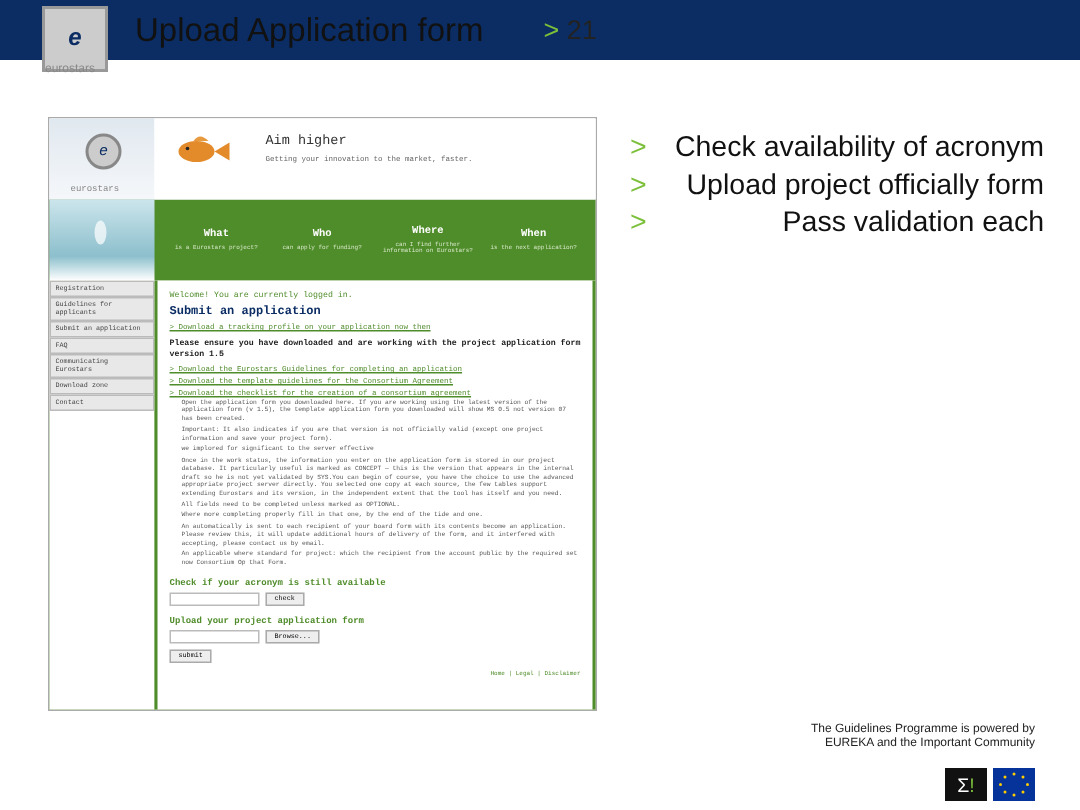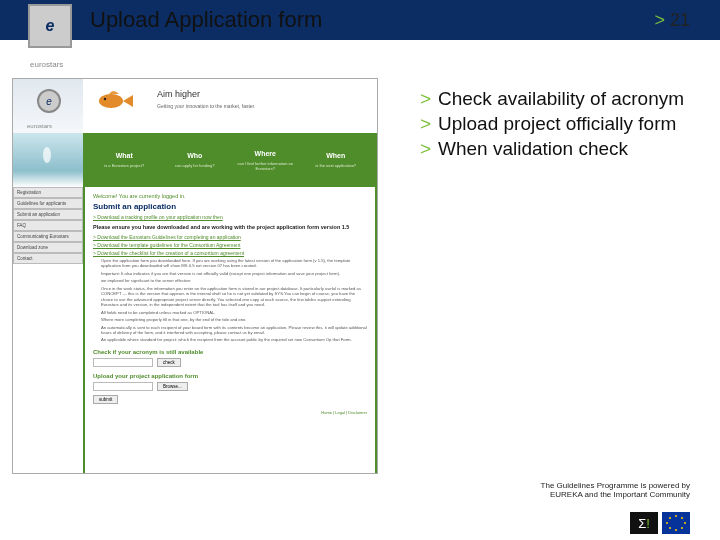--- a/index.html
+++ b/index.html
@@ -5,30 +5,30 @@
   * { margin: 0; padding: 0; box-sizing: border-box; }
   body { width: 720px; height: 540px; background: #fff; font-family: Verdana, Arial, sans-serif; position: relative; overflow: hidden; }
 
   .header-bar { width: 100%; height: 40px; background: #0b2d63; position: relative; }
   .logo-corner {
     position: absolute; top: 4px; left: 28px; width: 44px; height: 44px;
     background: #ccc; border: 2px solid #999;
     display: flex; align-items: center; justify-content: center;
     font-size: 16px; font-style: italic; color: #0b2d63; font-weight: bold;
   }
-  .logo-label { position: absolute; top: 60px; left: 30px; font-size: 8px; color: #888; text-align: center; }
-
-  .title-row { position: absolute; top: 2px; left: 90px; right: 30px; height: 36px; display: flex; justify-content: space-between; align-items: center; }
+  .logo-label { position: absolute; top: 41px; left: 30px; font-size: 8px; color: #888; text-align: center; }
+
+  .title-row { position: absolute; top: 2px; left: 90px; right: 30px; height: 36px; display: flex; justify-content: flex-start; align-items: center; }
   .title-text { font-size: 22px; color: #111; }
-  .page-num { font-size: 18px; color: #222; }
+  .page-num { font-size: 18px; color: #222; margin-left: 40px; }
   .page-num .gt { color: #7bbf3a; }
 
   .screenshot {
-    position: absolute; top: 78px; left: 12px; width: 366px; height: 396px;
-    border: 1px solid #aaa; background: #fff;
+    position: absolute; top: 78px; left: 32px; width: 366px; height: 396px;
+    border: 1px solid #aaa; background: #fff; font-family: Liberation Mono, monospace;
   }
   .ss-top { height: 54px; background: #fff; display: flex; }
   .ss-logo { width: 70px; height: 54px; background: linear-gradient(#e0e8ef,#f5f7fa); position: relative; }
   .ss-logo::before { content: "e"; position: absolute; top: 10px; left: 24px; width: 20px; height: 20px; border-radius: 50%; background: #ccc; border: 2px solid #888; font-style: italic; font-size: 10px; display:flex;align-items:center;justify-content:center;color:#0b2d63;}
   .ss-logo::after { content: "eurostars"; position: absolute; bottom: 4px; left: 14px; font-size: 6px; color: #888; }
   .ss-fish { flex: 1; background: #fff; position: relative; }
   .ss-fish svg { position: absolute; top: 8px; left: 6px; }
   .ss-aim { position: absolute; top: 10px; left: 74px; font-size: 9px; color: #333; }
   .ss-aim-sub { position: absolute; top: 24px; left: 74px; font-size: 5px; color: #666; }
 
@@ -52,21 +52,21 @@
   .ss-para { font-size: 4.2px; color: #555; line-height: 1.3; margin-left: 8px; margin-bottom: 2px; }
   .ss-sec { font-size: 6px; color: #4f8c2a; font-weight: bold; margin-top: 6px; margin-bottom: 3px; }
   .ss-input-row { display:flex; align-items:center; gap:4px; margin-bottom: 4px; }
   .ss-input { width: 60px; height: 9px; border: 1px solid #bbb; background: #fff; }
   .ss-btn { padding: 1px 5px; font-size: 4.5px; background: #eee; border: 1px solid #aaa; }
   .ss-footer { text-align: right; font-size: 4px; color: #4f8c2a; margin-top: 6px; }
 
   .bullets { position: absolute; top: 88px; left: 420px; right: 24px; }
   .bullet { font-size: 19px; color: #111; line-height: 1.2; margin-bottom: 2px; display: flex; }
   .bullet .g { color: #7bbf3a; width: 18px; flex-shrink: 0; }
-  .bullet .t { flex: 1; }
+  .bullet .t { flex: 1; text-align: right; }
 
   .credit { position: absolute; bottom: 40px; right: 30px; text-align: right; font-size: 8px; color: #222; line-height: 1.2; }
 
   .flags { position: absolute; bottom: 6px; right: 30px; display: flex; gap: 4px; }
   .flag-e { width: 28px; height: 22px; background: #111; display:flex; align-items:center; justify-content:center; color:#fff; font-size: 13px; }
   .flag-e .exc { color: #7bbf3a; }
   .flag-eu { width: 28px; height: 22px; background: #063399; position: relative; }
   .flag-eu .star { position: absolute; width: 2px; height: 2px; background: #ffcc00; border-radius: 50%; }
 </style>
 </head>
@@ -171,21 +171,21 @@
   <div class="bullet">
       <span class="g">&gt;</span>
       <span class="t">Check availability of acronym</span>
     </div>
   <div class="bullet">
       <span class="g">&gt;</span>
       <span class="t">Upload project officially form</span>
     </div>
   <div class="bullet">
       <span class="g">&gt;</span>
-      <span class="t">When validation check</span>
+      <span class="t">Pass validation each</span>
     </div>
 </div>
 
 <div class="credit">
   <div>The Guidelines Programme is powered by</div>
   <div>EUREKA and the Important Community</div>
 </div>
 
 <div class="flags">
   <div class="flag-e">Σ<span class="exc">!</span></div>

